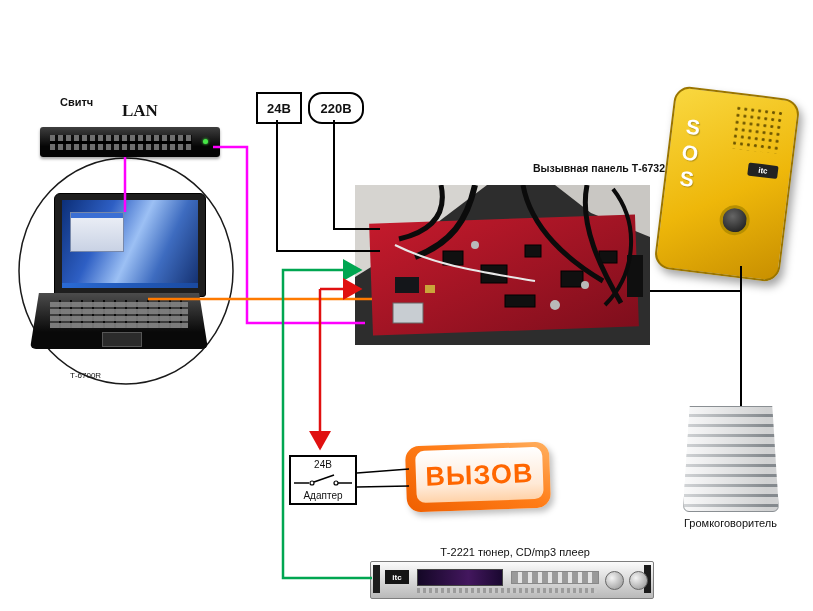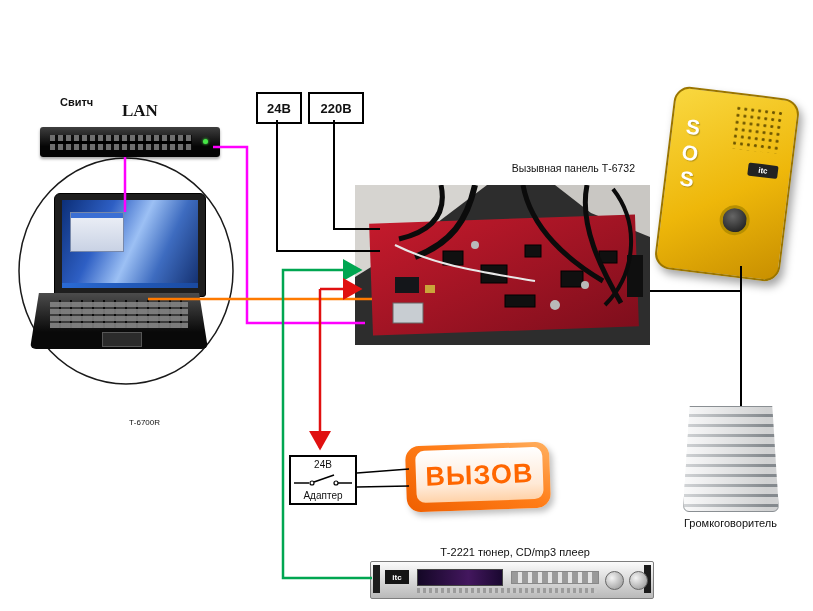--- a/index.html
+++ b/index.html
@@ -37,32 +37,32 @@
                background:linear-gradient(90deg,#2a6ad4,#1a4aa0); }
   .lt-base { position:absolute; left:0; top:100px; width:178px; height:56px;
                background:linear-gradient(180deg,#4c4c4c,#090909 70%);
                clip-path:polygon(5% 0,95% 0,100% 100%,0 100%); border-radius:2px 2px 6px 6px; }
   .lt-kb { position:absolute; left:20px; top:7px; width:138px; height:28px;
                background:
                  repeating-linear-gradient(0deg, rgba(135,135,135,.85) 0 5px, rgba(0,0,0,0) 5px 7px),
                  repeating-linear-gradient(90deg,#3c3c3c 0 9px,#0a0a0a 9px 11px); }
   .lt-pad { position:absolute; left:72px; top:39px; width:38px; height:13px;
                background:#2b2b2b; border:1px solid #555; }
-  .laptop-label { left:70px; top:371px; width:90px; text-align:right; font-size:8px;margin-top:47px; }
+  .laptop-label { left:70px; top:371px; width:90px; text-align:left; font-size:8px; }
 
   
   .vbox { position:absolute; background:#fff; border:2px solid #000; display:flex;
           align-items:center; justify-content:center; font-size:13px; font-weight:bold; color:#111; }
   .v24  { left:256px; top:92px; width:42px; height:28px; }
-  .v220 { left:308px; top:92px; width:52px; height:28px; }
+  .v220 { left:308px; top:92px; width:52px; height:28px;border-radius:14px; }
 
   
   .pcb { position:absolute; left:355px; top:185px; width:295px; height:160px; background:#2d2d2d; }
-  .panel-label { left:485px; top:162px; width:150px; text-align:right;
-                 font-size:10.5px; font-weight:normal; }
+  .panel-label { left:515px; top:162px; width:150px; text-align:right;
+                 font-size:10.5px; font-weight:bold; }
 
   
   .panel-wrap { position:absolute; left:664px; top:92px; width:126px; height:184px; }
   .panel { position:absolute; inset:0; transform:rotate(7deg); border-radius:16px;
            background:linear-gradient(150deg,#f9d840 0%,#eeb70a 55%,#c88f00 100%);
            border:2px solid #9a7500; box-shadow:4px 5px 8px rgba(0,0,0,.35); }
   .panel-grille { position:absolute; right:12px; top:10px; width:50px; height:44px;
            background-image:radial-gradient(#6e5600 1.3px, transparent 1.6px);
            background-size:7px 7px; }
   .panel-sos { position:absolute; left:8px; top:26px; writing-mode:vertical-rl;

